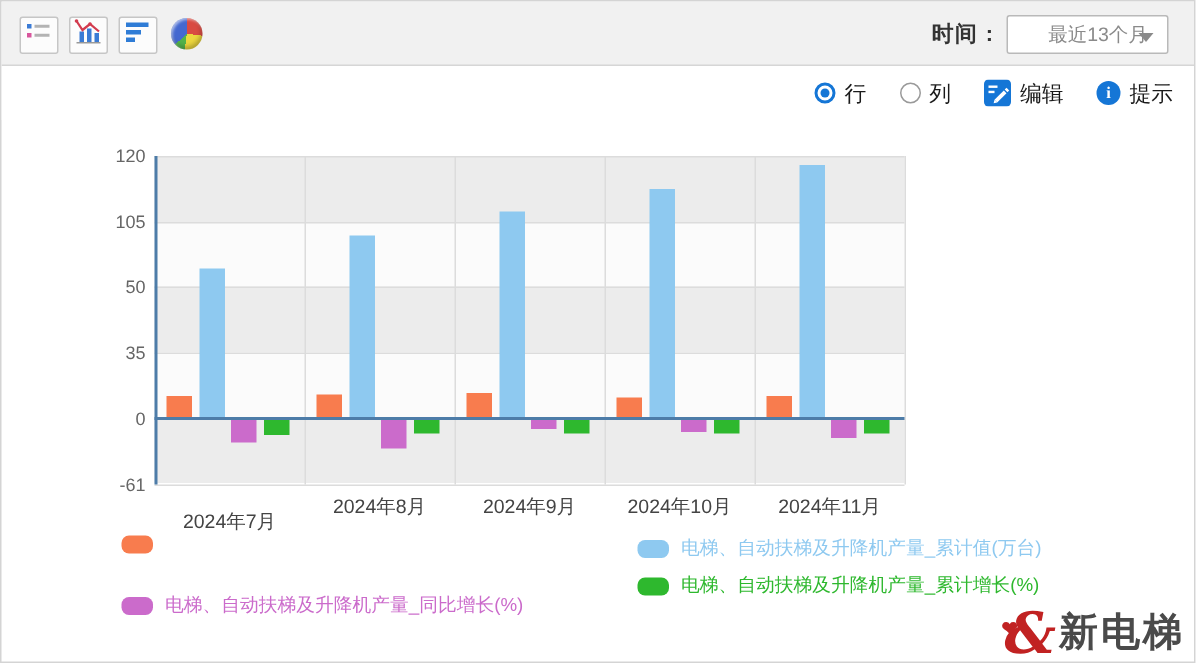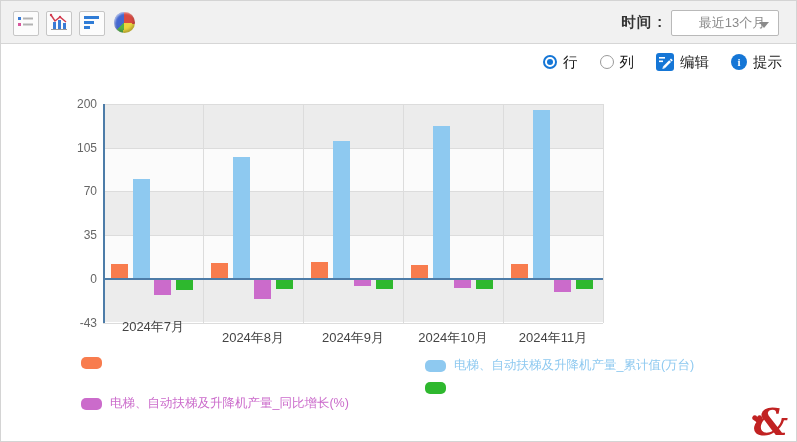--- a/index.html
+++ b/index.html
@@ -151,48 +151,50 @@
       <div class="bar" style="left: 410px; top: 263.816px; width: 17px; height: 13.984px; background: rgb(248, 124, 78);"></div>
       <div class="bar" style="left: 431.5px; top: 124.975px; width: 17px; height: 152.825px; background: rgb(142, 201, 240);"></div>
       <div class="bar" style="left: 453px; top: 277.8px; width: 17px; height: 9.11457px; background: rgb(203, 107, 203);"></div>
       <div class="bar" style="left: 474.5px; top: 277.8px; width: 17px; height: 10.488px; background: rgb(46, 184, 46);"></div>
       <div class="bar" style="left: 510px; top: 262.567px; width: 17px; height: 15.2326px; background: rgb(248, 124, 78);"></div>
       <div class="bar" style="left: 531.5px; top: 108.993px; width: 17px; height: 168.807px; background: rgb(142, 201, 240);"></div>
       <div class="bar" style="left: 553px; top: 277.8px; width: 17px; height: 12.9851px; background: rgb(203, 107, 203);"></div>
       <div class="bar" style="left: 574.5px; top: 277.8px; width: 17px; height: 9.98857px; background: rgb(46, 184, 46);"></div>
       <div class="axisline" style="left: 102px; top: 103px; width: 2px; height: 218.5px; background: rgb(77, 124, 168);"></div>
       <div class="axisline" style="left: 102px; top: 276.8px; width: 500px; height: 2px; background: rgb(77, 124, 168);"></div>
-      <div class="ytick" style="left: 62px; top: 96px;">200</div>
+      <div class="ytick" style="left: 62px; top: 96px;">120</div>
       <div class="ytick" style="left: 62px; top: 139.7px;">105</div>
-      <div class="ytick" style="left: 62px; top: 183.4px;">70</div>
+      <div class="ytick" style="left: 62px; top: 183.4px;">50</div>
       <div class="ytick" style="left: 62px; top: 227.1px;">35</div>
       <div class="ytick" style="left: 62px; top: 270.8px;">0</div>
-      <div class="ytick" style="left: 62px; top: 314.5px;">-43</div>
-      <div class="xcat" style="left: 102px; top: 317px;">2024年7月</div>
+      <div class="ytick" style="left: 62px; top: 314.5px;">-61</div>
+      <div class="xcat" style="left: 102px; top: 338px;">2024年7月</div>
       <div class="xcat" style="left: 202px; top: 327.5px;">2024年8月</div>
       <div class="xcat" style="left: 302px; top: 327.5px;">2024年9月</div>
       <div class="xcat" style="left: 402px; top: 327.5px;">2024年10月</div>
       <div class="xcat" style="left: 502px; top: 327.5px;">2024年11月</div>
     </div>
   <div id="legend">
       <div class="legend-item" style="left: 80px; top: 356px;">
         <span class="legend-swatch" style="background: rgb(248, 124, 78);"></span>
       </div>
       <div class="legend-item" style="left: 424px; top: 356px;">
         <span class="legend-swatch" style="background: rgb(142, 201, 240);"></span>
         <span class="legend-text" style="color: rgb(142, 201, 240);">电梯、自动扶梯及升降机产量_累计值(万台)</span>
       </div>
       <div class="legend-item" style="left: 80px; top: 381px; margin-top: 13px;">
         <span class="legend-swatch" style="background: rgb(203, 107, 203);"></span>
         <span class="legend-text" style="color: rgb(203, 107, 203);">电梯、自动扶梯及升降机产量_同比增长(%)</span>
       </div>
       <div class="legend-item" style="left: 424px; top: 381px;">
         <span class="legend-swatch" style="background: rgb(46, 184, 46);"></span>
+        <span class="legend-text" style="color: rgb(46, 184, 46);">电梯、自动扶梯及升降机产量_累计增长(%)</span>
       </div>
     </div>
 
   <div class="watermark">
     <div class="wm-row">
       <span class="wm-amp">&amp;<span class="wm-heart">❤</span></span>
+      <span class="wm-brand">新电梯</span>
     </div>
   </div>
 
 </div>
 
 </body></html>

